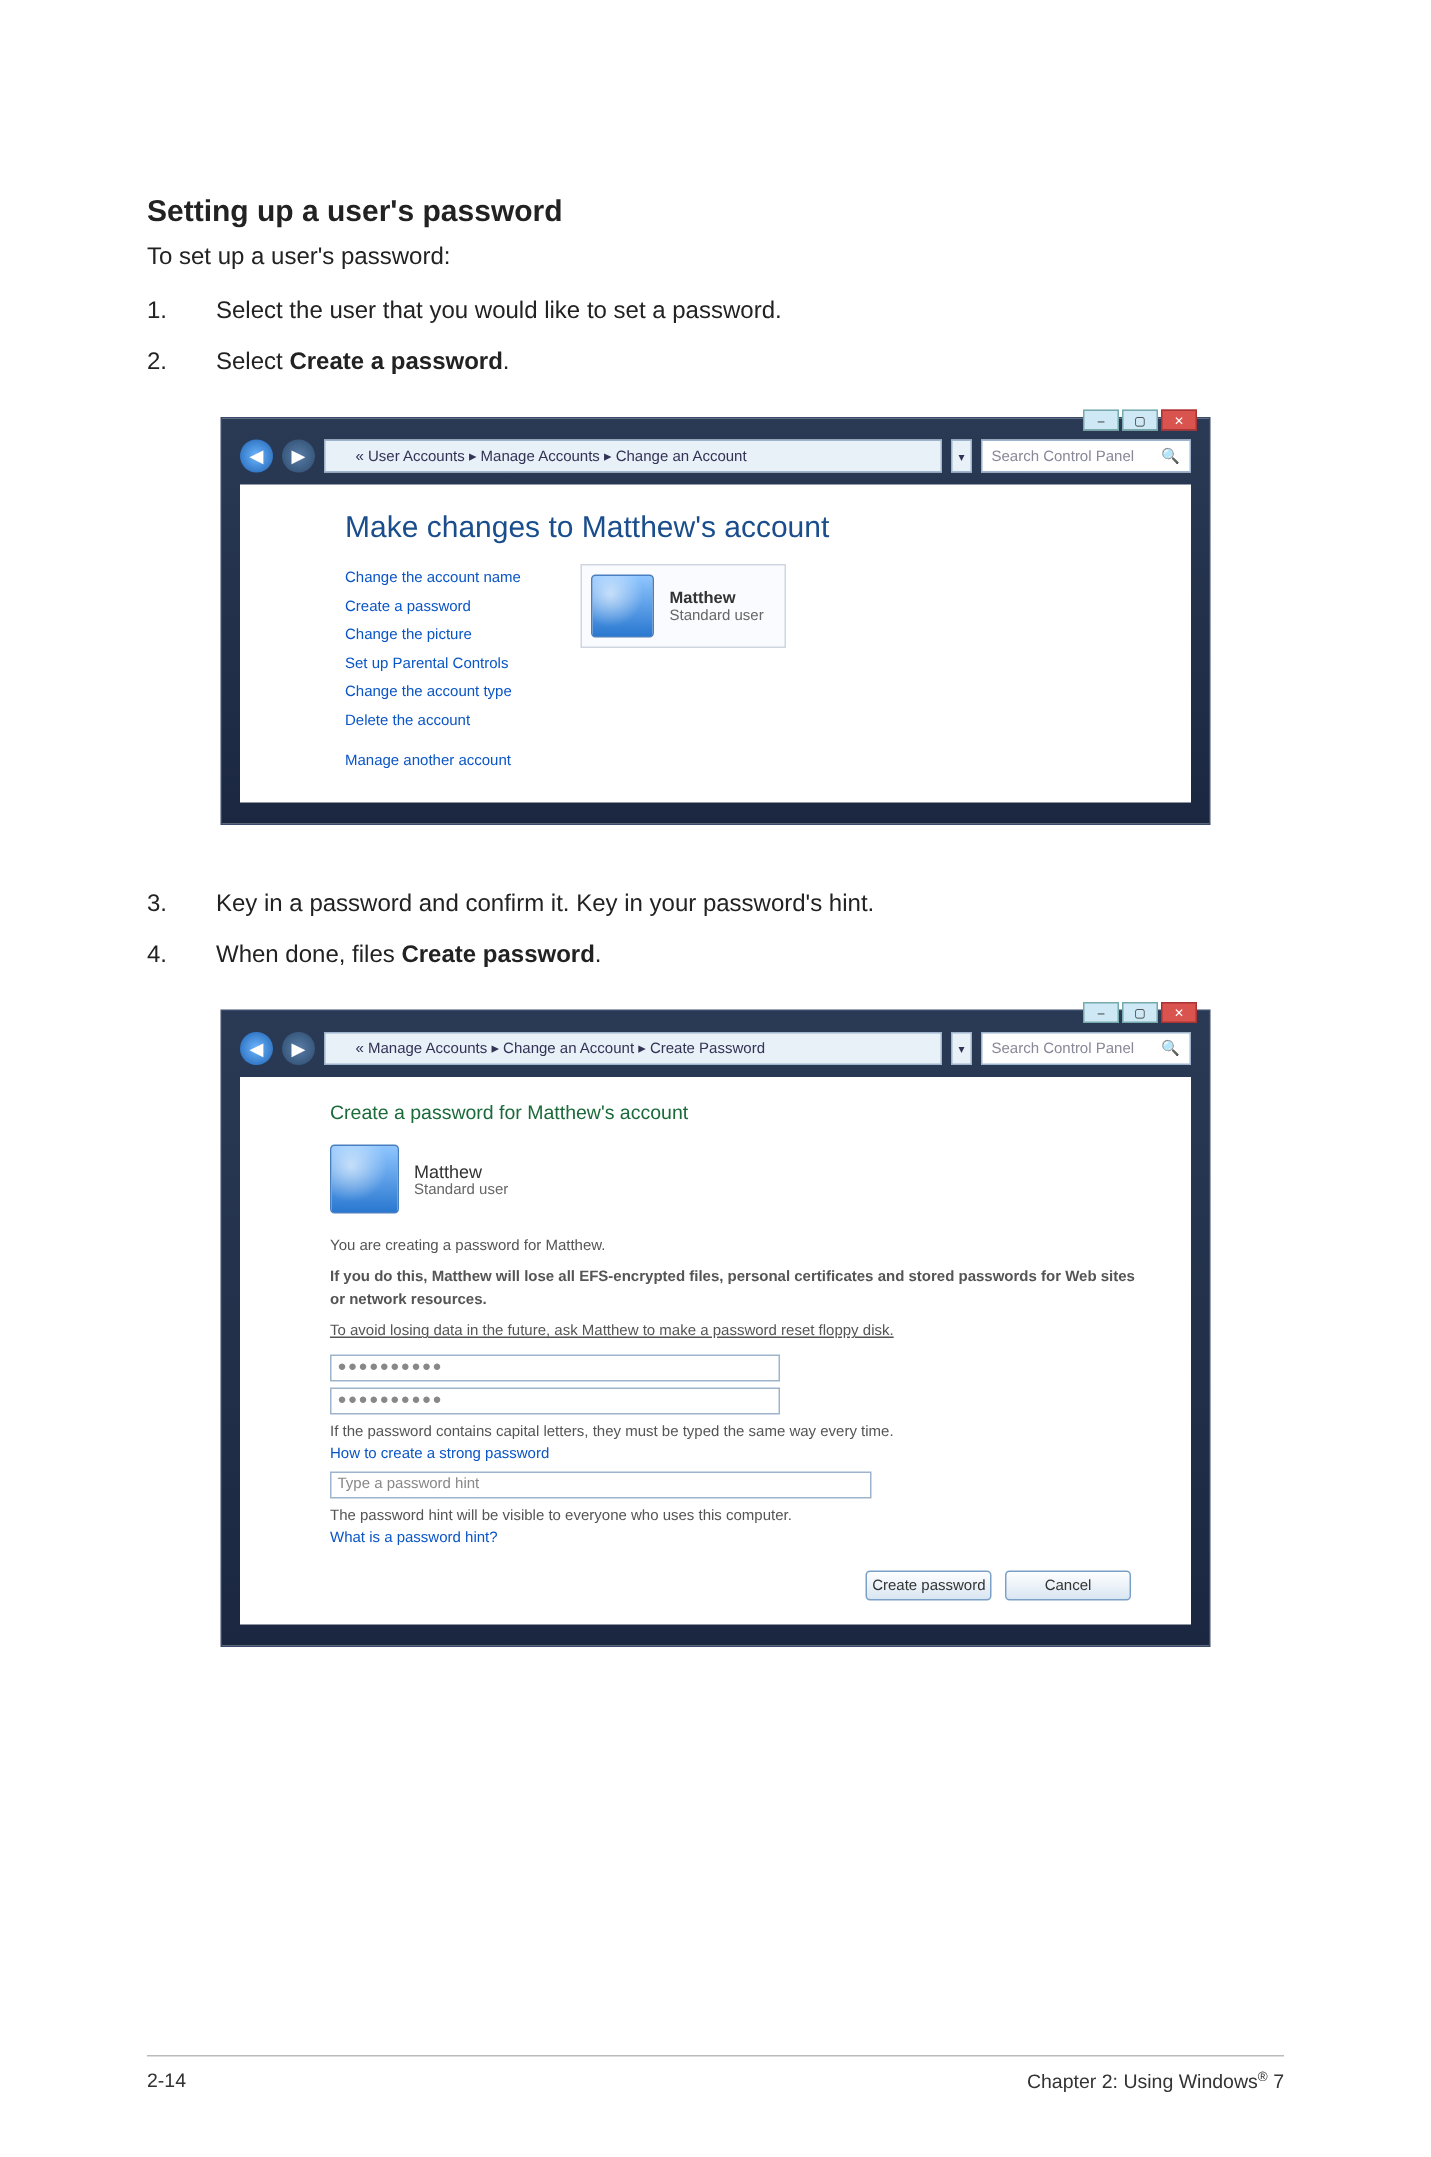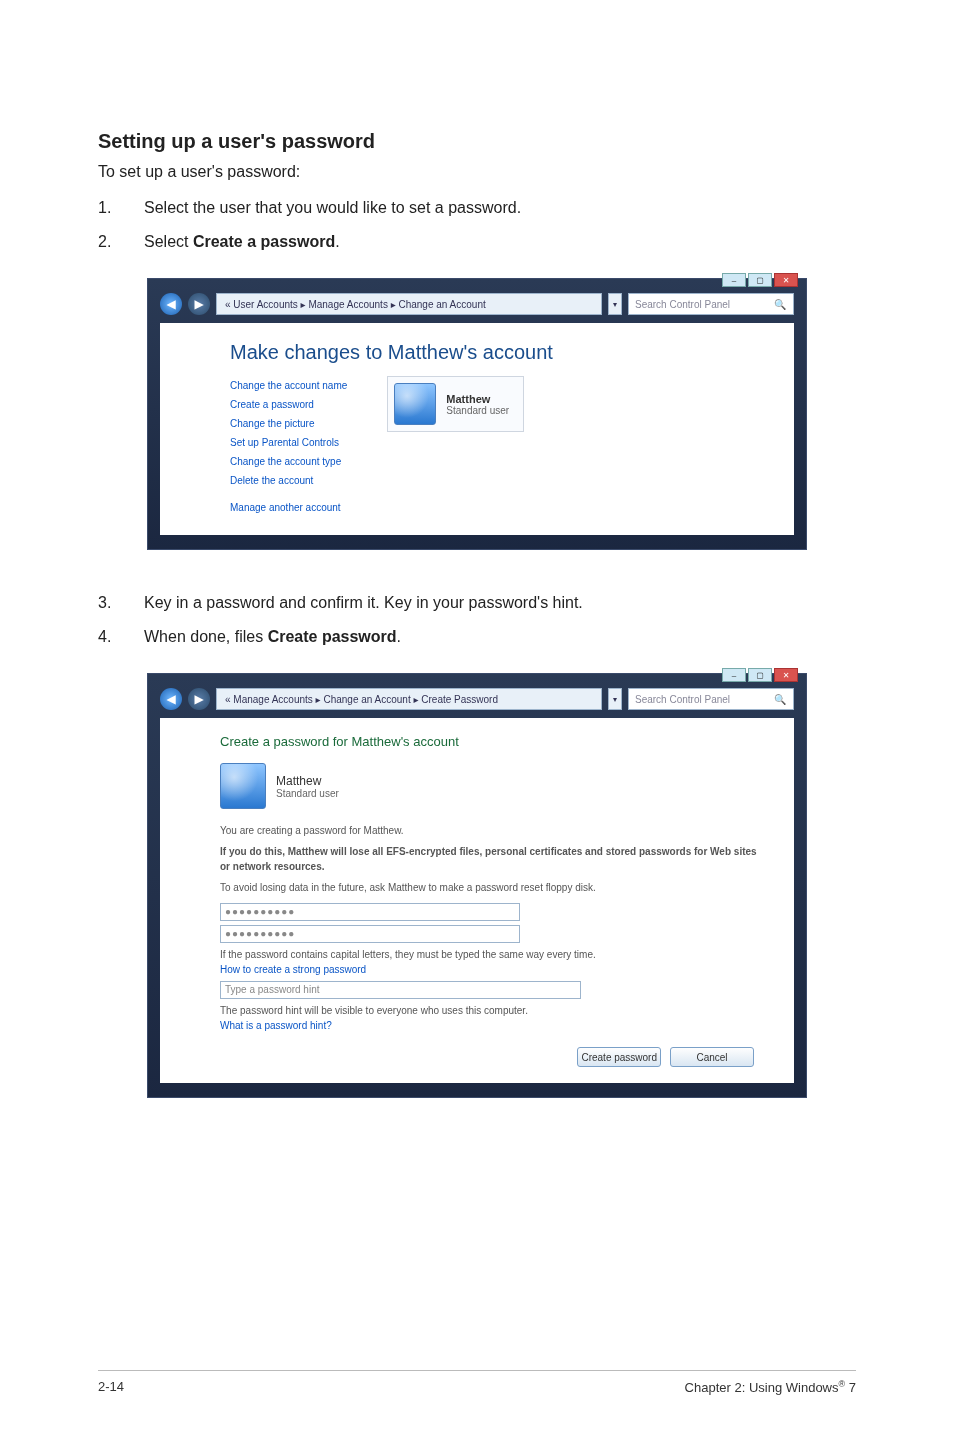--- a/index.html
+++ b/index.html
@@ -15,22 +15,22 @@
 
   
   .shot-wrap { width: 660px; margin: 18px auto 40px auto; border: 1px solid #3a4a6a; background: #fff; }
   .shot-wrap.second { margin-bottom: 60px; }
   .win { background: linear-gradient(#2a3a55, #1b2740); padding: 10px 12px 14px 12px; position: relative; }
   .win-controls { position: absolute; top: -6px; right: 8px; display: flex; gap: 2px; }
   .wc { width: 24px; height: 14px; border: 1px solid #7aa; background: #cfe8f5; font-size: 8px; display:flex; align-items:center; justify-content:center; }
   .wc.close { background: #d9534f; color:#fff; border-color:#a33; }
   .addrbar { display:flex; align-items:center; gap:6px; margin-top: 4px; }
   .navbtn { width:22px; height:22px; border-radius:50%; background: radial-gradient(#6fb7ff,#1a5fb0); display:flex; align-items:center; justify-content:center; color:#fff; font-size:12px; }
-  .addr { flex:1; height:22px; background:#e8f0f8; border:1px solid #9db4cc; font-size:10px; color:#335; display:flex; align-items:center; padding:0 8px; overflow:hidden; white-space:nowrap; }
-  .searchbox { width:166px; height:22px; background:#fff; border:1px solid #9db4cc; font-size:10px; color:#889; display:flex; align-items:center; padding:0 6px; }
+  .addr { flex:1; height:22px; background:#e8f0f8; border:1px solid #9db4cc; font-size:10px; color:#335; display:flex; align-items:center; padding:0 20px; overflow:hidden; white-space:nowrap; }
+  .searchbox { width:140px; height:22px; background:#fff; border:1px solid #9db4cc; font-size:10px; color:#889; display:flex; align-items:center; padding:0 6px; }
   .searchbox .sglyph { margin-left:auto; color:#5a8ecb; }
   .drop { width:14px; height:22px; background:#e8f0f8; border:1px solid #9db4cc; display:flex; align-items:center; justify-content:center; font-size:8px; color:#335;}
   .content { background:#fff; margin-top:8px; padding:18px 28px 18px 70px; }
   .content .head { color:#1a4d8c; font-size:20px; margin-bottom:12px; }
   .linklist { font-size:10px; color:#0a55c6; line-height:1.9; }
   .linklist .lnk { display:block; }
   .row1 { display:flex; gap:40px; }
   .usercard { border:1px solid #cfd6e0; padding:6px 14px 6px 6px; display:flex; align-items:center; gap:10px; background:#f9fbfe; }
   .usericon { width:42px; height:42px; background: linear-gradient(#8fc6ff,#2a78d0); border:1px solid #4a7fbf; border-radius:3px; position:relative; overflow:hidden; }
   .usericon::after{ content:""; position:absolute; inset:0; background: radial-gradient(circle at 30% 30%, rgba(255,255,255,.6), transparent 55%);}
@@ -150,21 +150,21 @@
         <div class="head">Create a password for Matthew's account</div>
         <div class="userblock">
           <div class="usericon" style="width:46px;height:46px;"></div>
           <div>
             <div class="uname">Matthew</div>
             <div class="utype">Standard user</div>
           </div>
         </div>
         <div class="bodytext">You are creating a password for Matthew.</div>
         <div class="bodytext" style="font-weight:bold; margin-top:6px;">If you do this, Matthew will lose all EFS-encrypted files, personal certificates and stored passwords for Web sites or network resources.</div>
-        <div class="bodytext" style="margin-top:6px; margin-bottom:8px;">To avoid losing data in the future, ask Matthew to make a password reset floppy disk.</div>
+        <div class="bodytext" style="margin-top:6px; margin-bottom:8px;text-decoration:underline;">To avoid losing data in the future, ask Matthew to make a password reset floppy disk.</div>
 
         <div class="inputrow">●●●●●●●●●●</div>
         <div class="inputrow">●●●●●●●●●●</div>
 
         <div class="bodytext">If the password contains capital letters, they must be typed the same way every time.</div>
         <div class="bodytext"><span class="bluelink">How to create a strong password</span></div>
 
         <div class="inputrow hint" placeholder="Type a password hint"><span style="color:#888">Type a password hint</span></div>
 
         <div class="bodytext">The password hint will be visible to everyone who uses this computer.</div>

